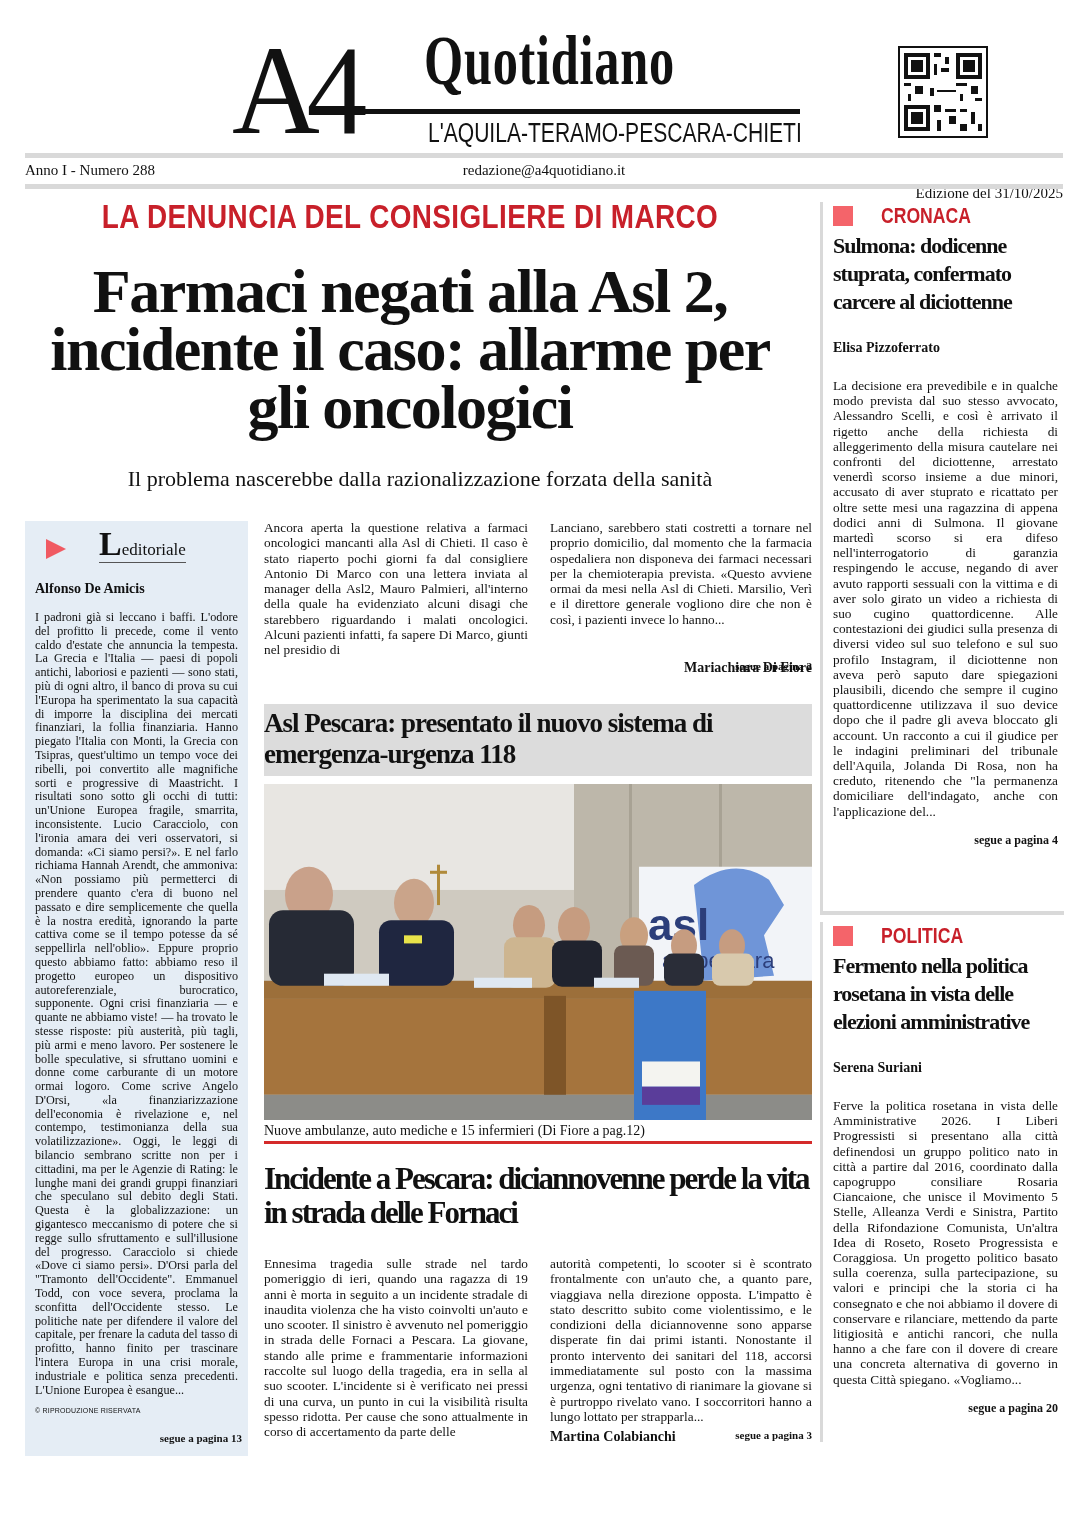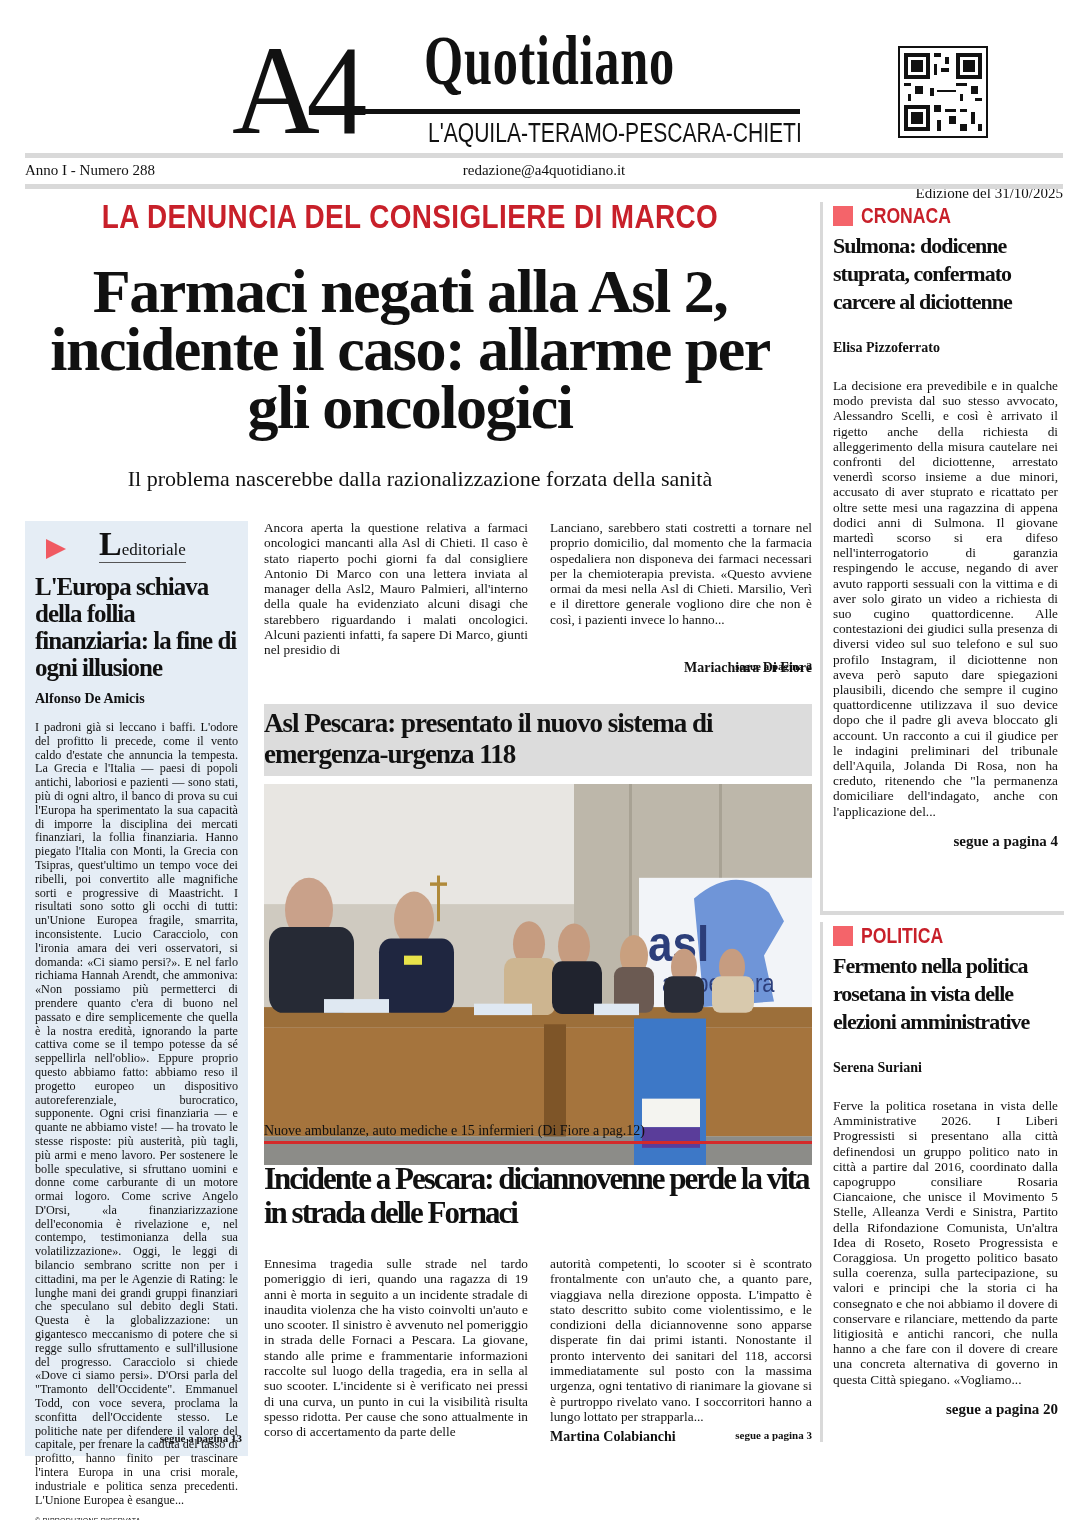--- a/index.html
+++ b/index.html
@@ -41,37 +41,37 @@
 
   
   .col-text { position: absolute; font-family: "Liberation Serif", serif; font-size: 13.3px; line-height: 15.3px; text-align: justify; }
   .byline-row { position: absolute; font-family: "Liberation Serif", serif; }
   .byline { font-weight: bold; font-size: 14px; }
   .follow { font-weight: bold; font-size: 11px; position: absolute; right: 0; top: 2px; white-space: nowrap; }
 
   .asl-box { position: absolute; left: 264px; top: 704px; width: 548px; height: 72px; background: #dcdcdc; padding: 4px 0; }
   .asl-title { font-family: "Liberation Serif", serif; font-weight: bold; font-size: 27px; line-height: 31px; letter-spacing: -1px; }
 
-  .photo { position: absolute; left: 264px; top: 784px; width: 548px; height: 381px; overflow: hidden; background: #0369a1; }
+  .photo { position: absolute; left: 264px; top: 784px; width: 548px; height: 336px; overflow: hidden; background: #0369a1; }
   .photo svg { width: 100%; height: 100%; display: block; }
   .caption { position: absolute; left: 264px; top: 1124px; width: 548px; font-family: "Liberation Serif", serif; font-size: 14px; line-height: 1; }
   .caption-rule { position: absolute; left: 264px; top: 1141px; width: 548px; height: 3px; background: #d42a2a; }
 
   .inc-title { position: absolute; left: 264px; top: 1162px; width: 548px; font-family: "Liberation Serif", serif; font-weight: bold; font-size: 31px; line-height: 34px; letter-spacing: -2px; }
 
   
   .side { position: absolute; left: 820px; width: 244px; border-left: 3px solid #d9d9d9; padding-left: 10px; padding-right: 6px; }
   .side-bottom { border-bottom: 4px solid #d9d9d9; }
-  .sec-head { display: flex; align-items: center; height: 28px; }
+  .sec-head { display: flex; align-items: center; height: 28px; gap: 20px; }
   .sec-square { width: 20px; height: 20px; background: #f4646a; margin-right: 8px; }
   .sec-label { font-family: "Liberation Sans", sans-serif; font-weight: bold; color: #c8202a; font-size: 22px; transform: scaleX(0.8); transform-origin: left center; white-space: nowrap; }
   .side-title { font-family: "Liberation Serif", serif; font-weight: bold; font-size: 22px; line-height: 28px; letter-spacing: -1px; margin-top: 2px; }
   .side-author { font-family: "Liberation Serif", serif; font-weight: bold; font-size: 14px; margin-top: 24px; }
   .side-body { font-family: "Liberation Serif", serif; font-size: 13.3px; line-height: 15.2px; text-align: justify; margin-top: 22px; }
-  .side-follow { font-family: "Liberation Serif", serif; font-weight: bold; font-size: 15px; text-align: right; margin-top: 14px; padding-bottom: 10px; }
+  .side-follow { font-family: "Liberation Serif", serif; font-weight: bold; font-size: 12px; text-align: right; margin-top: 14px; padding-bottom: 10px; }
 </style>
 </head>
 <body>
 
 <header class="masthead">
   <div class="logo-a4">A4</div>
   <div class="logo-name">Quotidiano</div>
   <div class="logo-rule"></div>
   <div class="logo-sub">L'AQUILA-TERAMO-PESCARA-CHIETI</div>
   <div class="qr">
@@ -121,21 +121,20 @@
 
 <div class="kicker">LA DENUNCIA DEL CONSIGLIERE DI MARCO</div>
 <h1 class="lead-title">Farmaci negati alla Asl 2, incidente il caso: allarme per gli oncologici</h1>
 <div class="lead-sub">Il problema nascerebbe dalla razionalizzazione forzata della sanità</div>
 
 <aside class="editorial">
   <div class="ed-head">
     <div class="ed-arrow"></div>
     <div class="ed-label"><span class="big">L</span><span>editoriale</span></div>
   </div>
-  <h2 class="ed-title">L'Europa schiava della follia finanziaria: la fine di ogni illusione</h2>
   <div class="ed-author">Alfonso De Amicis</div>
   <p class="ed-body">I padroni già si leccano i baffi. L'odore del profitto li precede, come il vento caldo d'estate che annuncia la tempesta. La Grecia e l'Italia — paesi di popoli antichi, laboriosi e pazienti — sono stati, più di ogni altro, il banco di prova su cui l'Europa ha sperimentato la sua capacità di imporre la disciplina dei mercati finanziari, la follia finanziaria. Hanno piegato l'Italia con Monti, la Grecia con Tsipras, quest'ultimo un tempo voce dei ribelli, poi convertito alle magnifiche sorti e progressive di Maastricht. I risultati sono sotto gli occhi di tutti: un'Unione Europea fragile, smarrita, inconsistente. Lucio Caracciolo, con l'ironia amara dei veri osservatori, si domanda: «Ci siamo persi?». E nel farlo richiama Hannah Arendt, che ammoniva: «Non possiamo più permetterci di prendere quanto c'era di buono nel passato e dire semplicemente che quella è la nostra eredità, ignorando la parte cattiva come se il tempo potesse da sé seppellirla nell'oblio». Eppure proprio questo abbiamo fatto: abbiamo reso il progetto europeo un dispositivo autoreferenziale, burocratico, supponente. Ogni crisi finanziaria — e quante ne abbiamo viste! — ha trovato le stesse risposte: più austerità, più tagli, più armi e meno lavoro. Per sostenere le bolle speculative, si sfruttano uomini e donne come carburante di un motore ormai logoro. Come scrive Angelo D'Orsi, «la finanziarizzazione dell'economia è rivelazione e, nel contempo, testimonianza della sua volatilizzazione». Oggi, le leggi di bilancio sembrano scritte non per i cittadini, ma per le Agenzie di Rating: le lunghe mani dei grandi gruppi finanziari che speculano sul debito degli Stati. Questa è la globalizzazione: un gigantesco meccanismo di potere che si regge sullo sfruttamento e sull'illusione del progresso. Caracciolo si chiede «Dove ci siamo persi». D'Orsi parla del "Tramonto dell'Occidente". Emmanuel Todd, con voce severa, proclama la sconfitta dell'Occidente stesso. Le politiche nate per difendere il valore del capitale, per frenare la caduta del tasso di profitto, hanno finito per trascinare l'intera Europa in una crisi morale, industriale e politica senza precedenti. L'Unione Europea è esangue...</p>
   <div class="ed-copy">© RIPRODUZIONE RISERVATA</div>
   <div class="ed-follow">segue a pagina 13</div>
 </aside>
 
 <p class="col-text" style="left:264px; top:520px; width:264px;">Ancora aperta la questione relativa a farmaci oncologici mancanti alla Asl di Chieti. Il caso è stato riaperto pochi giorni fa dal consigliere Antonio Di Marco con una lettera inviata al manager della Asl2, Mauro Palmieri, all'interno della quale ha evidenziato alcuni disagi che starebbero riguardando i malati oncologici. Alcuni pazienti infatti, fa sapere Di Marco, giunti nel presidio di</p>
 <p class="col-text" style="left:550px; top:520px; width:262px;">Lanciano, sarebbero stati costretti a tornare nel proprio domicilio, dal momento che la farmacia ospedaliera non disponeva dei farmaci necessari per la chemioterapia prevista. «Questo avviene ormai da mesi nella Asl di Chieti. Marsilio, Verì e il direttore generale vogliono dire che non è così, i pazienti invece lo hanno...</p>
 <div class="byline-row" style="left:550px; top:658px; width:262px;text-align:right;">
   <span class="byline">Mariachiara Di Fiore</span>

